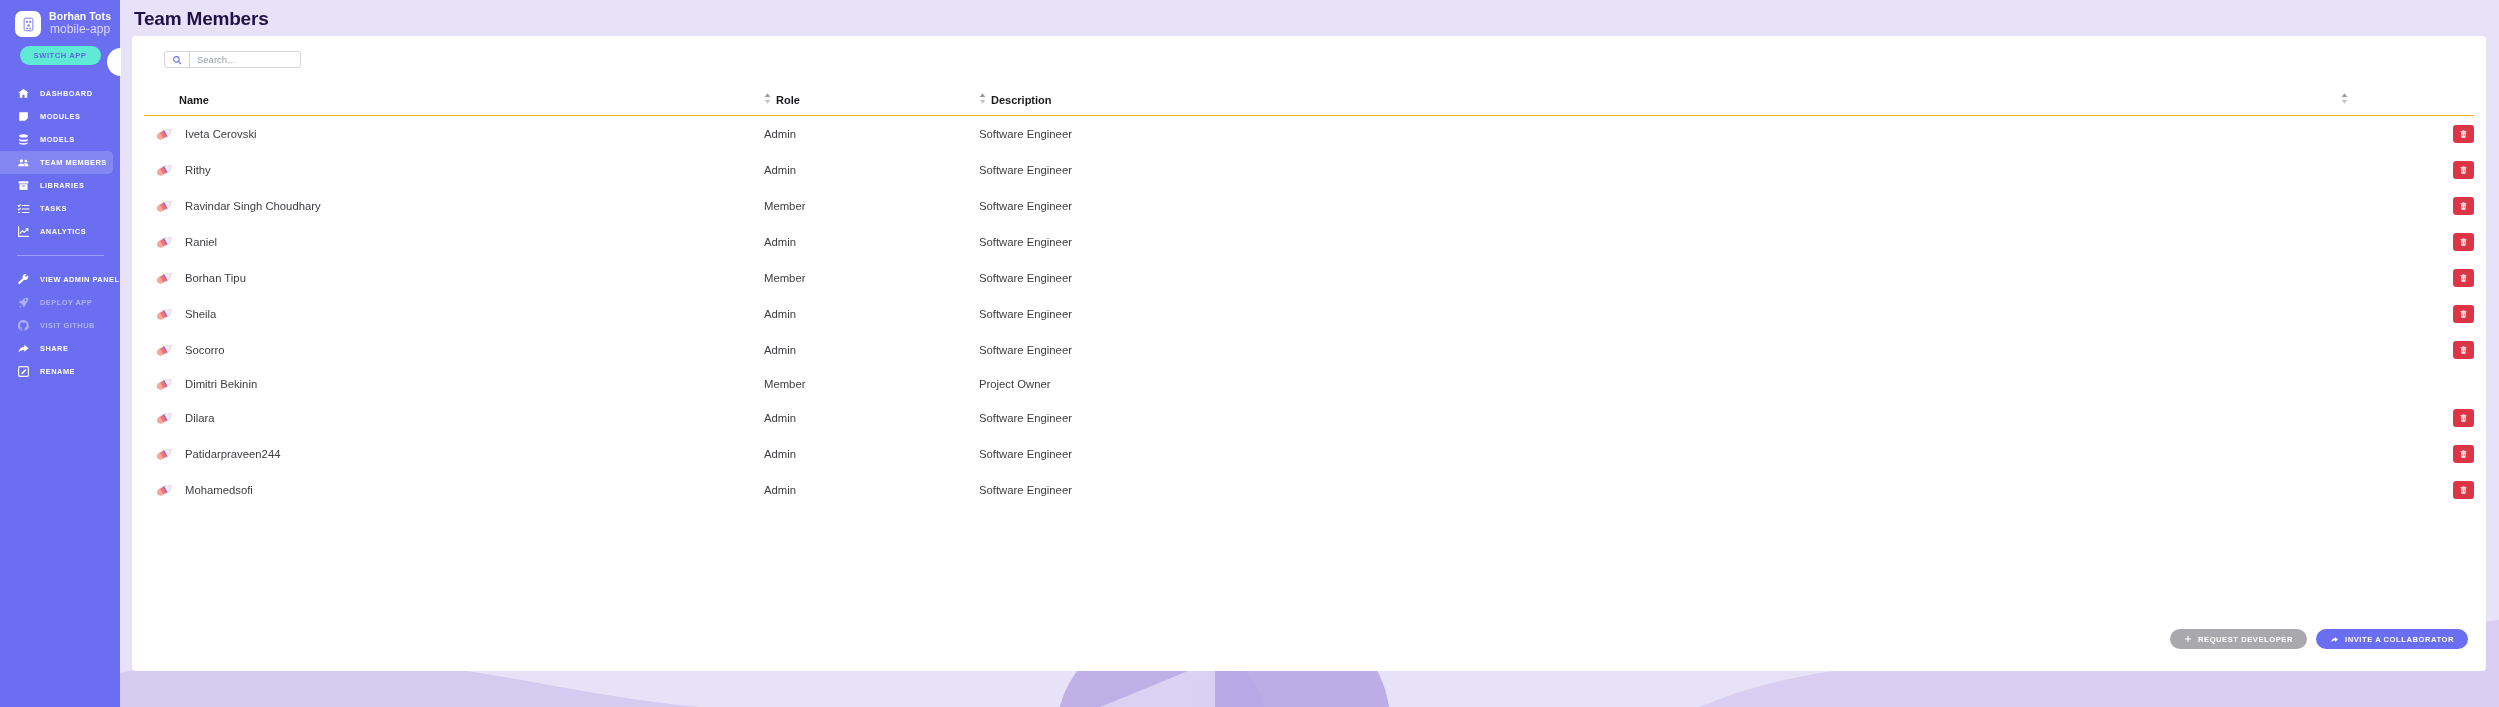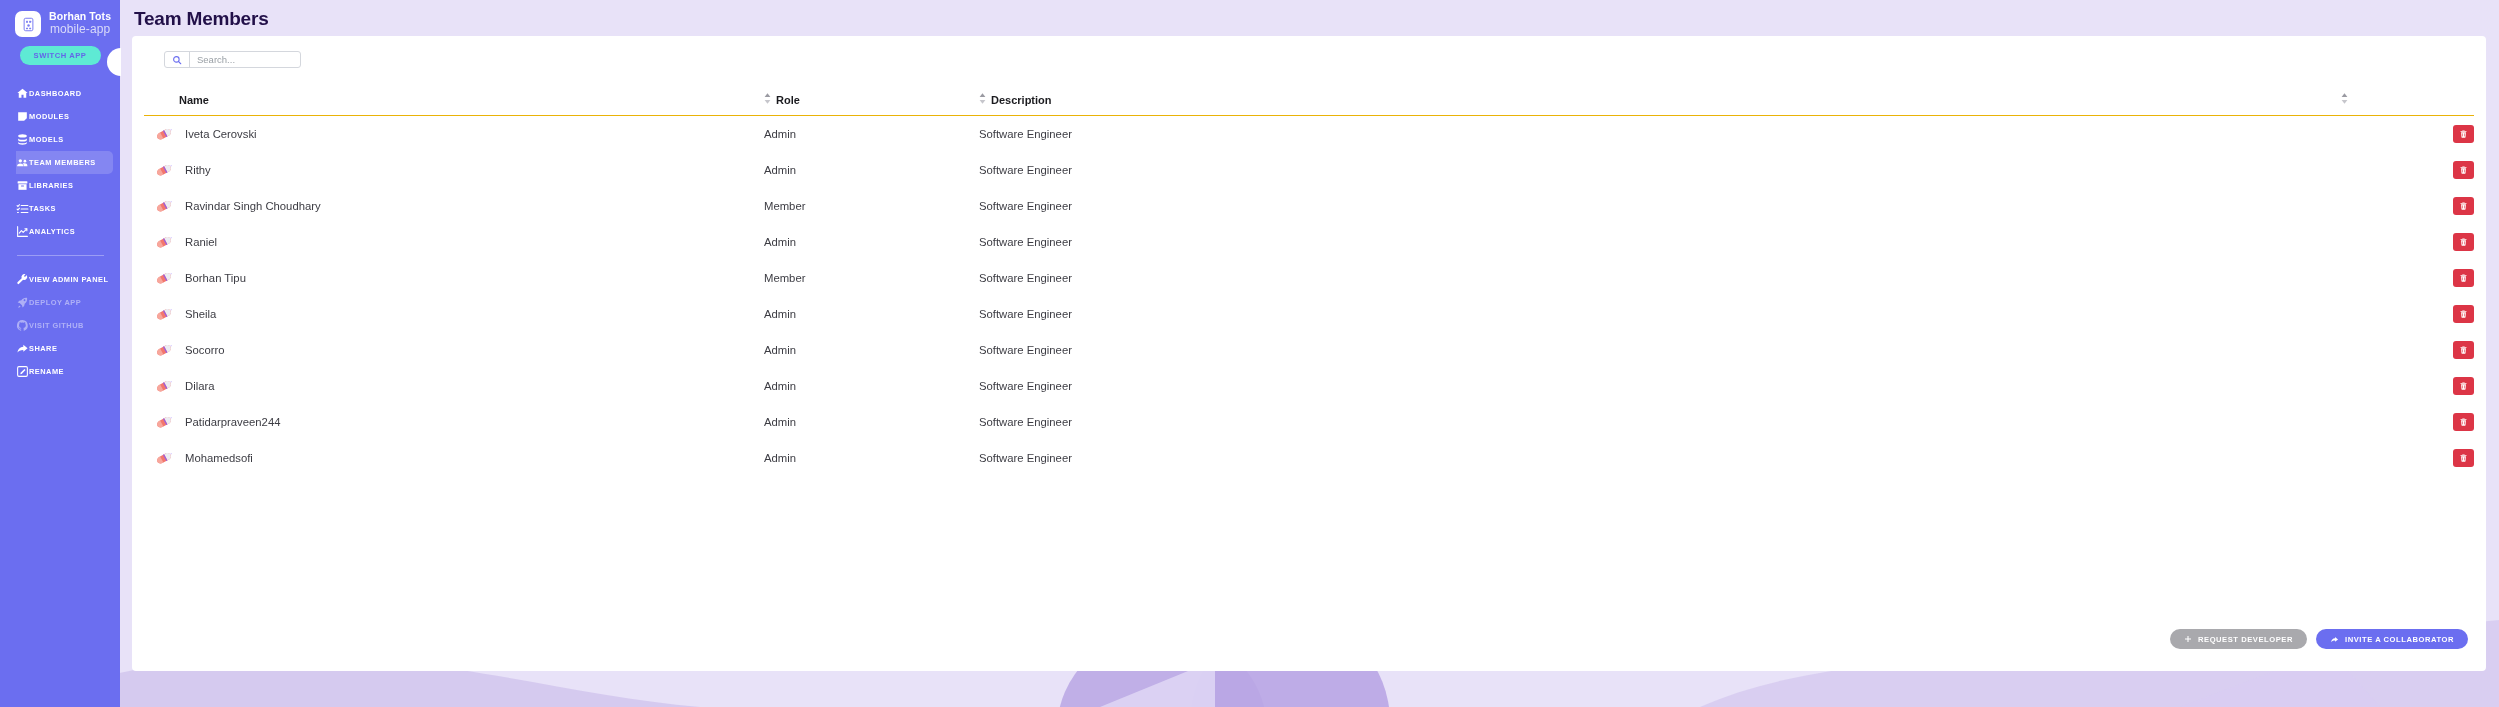--- a/index.html
+++ b/index.html
@@ -92,22 +92,24 @@
     font-weight: bold;
     letter-spacing: .55px;
     font-family: "Liberation Sans", sans-serif;
     cursor: pointer;
   }
 
   .nav-list { margin-top: 17px; }
   .nav-item {
     display: flex;
     align-items: center;
+    gap: 10px;
     height: 23px;
-    margin: 0 7px 0 16px;
+    padding-left: 17px;
+    margin: 0 7px 0 0;
     cursor: pointer;
     border-top-right-radius: 5px;
     border-bottom-right-radius: 5px;
   }
   .nav-item.active { background: rgba(255,255,255,0.17); }
   .nav-item.dim { opacity: .45; }
   .nav-icon {
     width: 13px; height: 13px;
     display: flex; align-items: center; justify-content: center;
     flex: none;
@@ -740,20 +742,45 @@
         <div class="cell-name">
           <svg class="avatar" viewBox="0 0 34 22">
       <g transform="rotate(-28 17 11)">
         <path d="M4 11c0-3 3-5.6 7-5.6h11.5c3 0 5.5 2.5 5.5 5.6s-2.5 5.6-5.5 5.6H11c-4 0-7-2.6-7-5.6z" fill="#f2766e"></path>
         <path d="M19.5 5.4h3c3 0 5.5 2.5 5.5 5.6s-2.5 5.6-5.5 5.6h-3z" fill="#ececf2"></path>
         <rect x="17.4" y="5.2" width="1.7" height="11.6" fill="#8b5cf6"></rect>
         <path d="M4 11c0-3 3-5.6 7-5.6h1v11.2h-1c-4 0-7-2.6-7-5.6z" fill="#f7a79c"></path>
       </g>
       <path d="M27 3.5l2 .6-1.7 1.3z" fill="#a78bfa"></path>
     </svg>
+          <span class="name-text">Dimitri Bekinin</span>
+        </div>
+      </td>
+      <td>
+        <span>Member</span>
+      </td>
+      <td>
+        <span>Project Owner</span>
+      </td>
+      <td class="cell-actions">
+        
+      </td>
+          </tr>
+          <tr>
+      <td>
+        <div class="cell-name">
+          <svg class="avatar" viewBox="0 0 34 22">
+      <g transform="rotate(-28 17 11)">
+        <path d="M4 11c0-3 3-5.6 7-5.6h11.5c3 0 5.5 2.5 5.5 5.6s-2.5 5.6-5.5 5.6H11c-4 0-7-2.6-7-5.6z" fill="#f2766e"></path>
+        <path d="M19.5 5.4h3c3 0 5.5 2.5 5.5 5.6s-2.5 5.6-5.5 5.6h-3z" fill="#ececf2"></path>
+        <rect x="17.4" y="5.2" width="1.7" height="11.6" fill="#8b5cf6"></rect>
+        <path d="M4 11c0-3 3-5.6 7-5.6h1v11.2h-1c-4 0-7-2.6-7-5.6z" fill="#f7a79c"></path>
+      </g>
+      <path d="M27 3.5l2 .6-1.7 1.3z" fill="#a78bfa"></path>
+    </svg>
           <span class="name-text">Dilara</span>
         </div>
       </td>
       <td>
         <span>Admin</span>
       </td>
       <td>
         <span>Software Engineer</span>
       </td>
       <td class="cell-actions">

